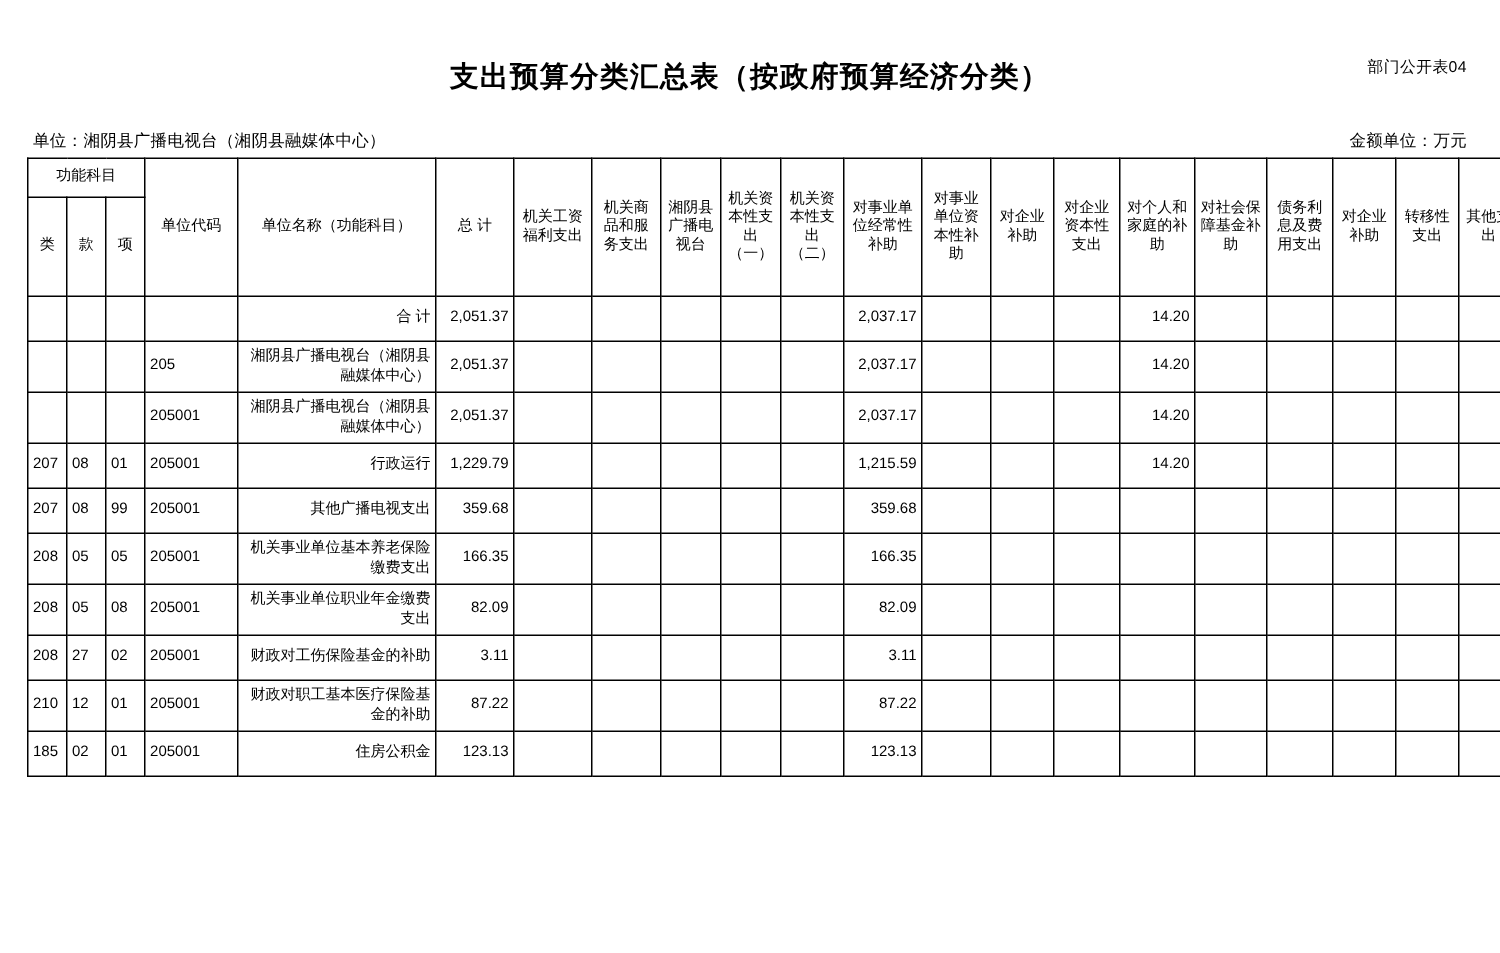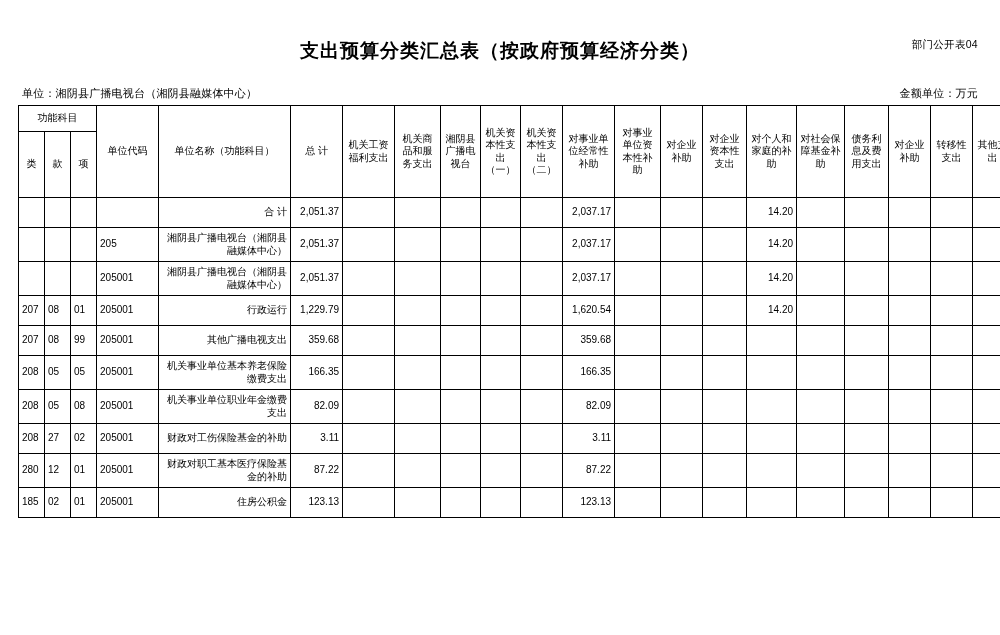--- a/index.html
+++ b/index.html
@@ -237,21 +237,21 @@
           <td class="ctr">08</td>
           <td class="ctr">01</td>
           <td class="ctr">205001</td>
           <td class="txt">行政运行</td>
           <td class="num">1,229.79</td>
           <td class="num"></td>
           <td class="num"></td>
           <td class="num"></td>
           <td class="num"></td>
           <td class="num"></td>
-          <td class="num">1,620.54</td>
+          <td class="num">1,215.59</td>
           <td class="num"></td>
           <td class="num"></td>
           <td class="num"></td>
           <td class="num">14.20</td>
           <td class="num"></td>
           <td class="num"></td>
           <td class="num"></td>
           <td class="num"></td>
           <td class="num"></td>
         </tr>
@@ -341,21 +341,21 @@
           <td class="num"></td>
           <td class="num"></td>
           <td class="num"></td>
           <td class="num"></td>
           <td class="num"></td>
           <td class="num"></td>
           <td class="num"></td>
           <td class="num"></td>
         </tr>
         <tr class="tall">
-          <td class="ctr">280</td>
+          <td class="ctr">210</td>
           <td class="ctr">12</td>
           <td class="ctr">01</td>
           <td class="ctr">205001</td>
           <td class="txt">财政对职工基本医疗保险基金的补助</td>
           <td class="num">87.22</td>
           <td class="num"></td>
           <td class="num"></td>
           <td class="num"></td>
           <td class="num"></td>
           <td class="num"></td>

